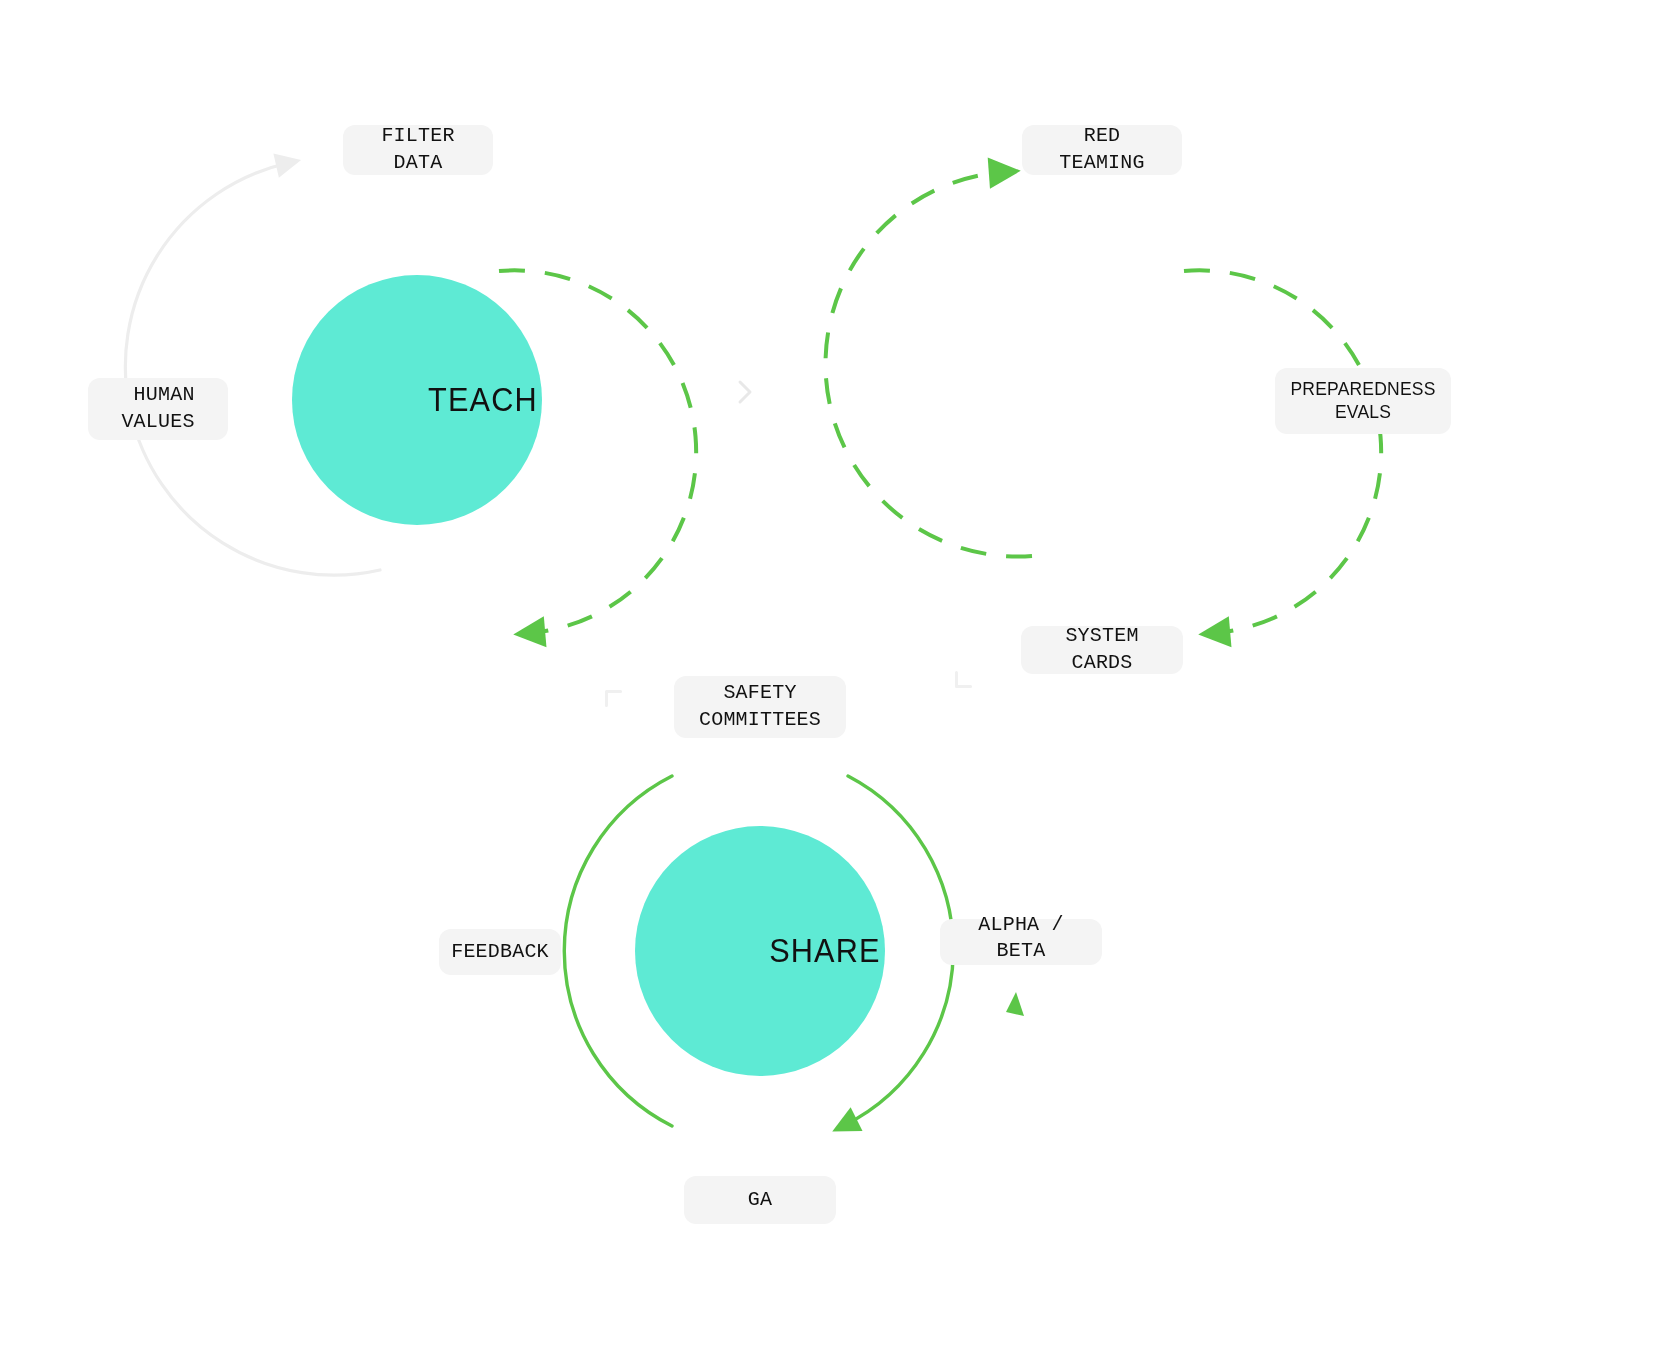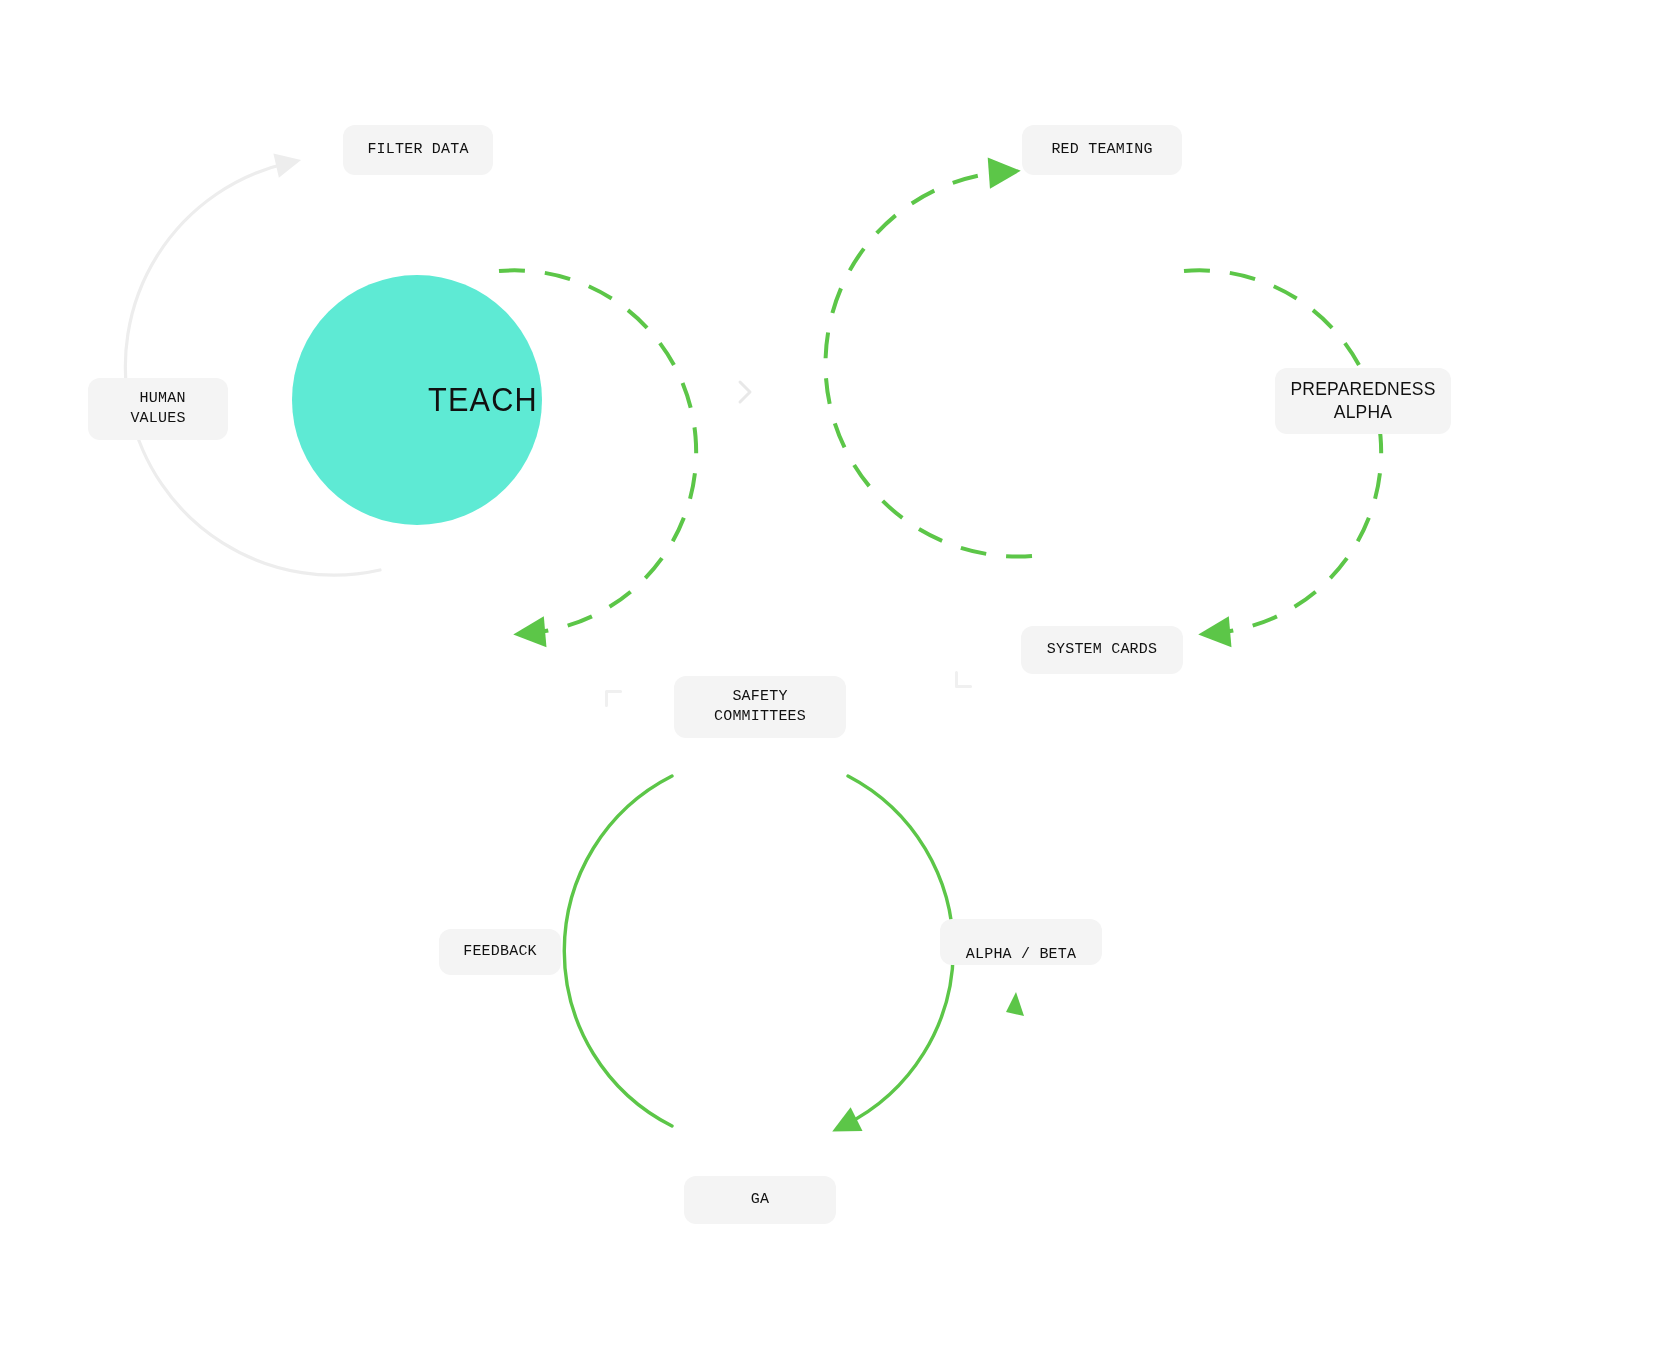--- a/index.html
+++ b/index.html
@@ -28,21 +28,21 @@
     transform:scaleX(0.93);
   }
 
   .chip{
     position:absolute;
     background:#f4f4f4;
     border-radius:12px;
     display:flex;align-items:center;justify-content:center;
     text-align:center;
     font-family:"Liberation Mono", monospace;
-    font-size:15px;
+    font-size:20px;
     letter-spacing:0.2px;
     line-height:1.33;
     color:#111111;
     padding:0 18px;
     box-sizing:border-box;
     white-space:pre-line;
   }
   .chip.sans{
     font-family:"Liberation Sans", sans-serif;
     font-size:17.5px;
@@ -107,23 +107,26 @@
   <div class="chip" style="left:1022px;top:125px;width:160px;height:50px;">
     <span>RED TEAMING</span>
   </div>
 
   <div class="chip" style="left:1021px;top:626px;width:162px;height:48px;">
     <span>SYSTEM CARDS</span>
   </div>
 
   <div class="chip sans" style="left:1275px;top:368px;width:176px;height:66px;">
     <span>PREPAREDNESS
-ALPHA</span>
+EVALS</span>
   </div>
 
+  <div class="hub" style="left:635px;top:826px;width:250px;height:250px;">
+    <span class="hub-label">SHARE</span>
+  </div>
 
   <div class="chip" style="left:674px;top:676px;width:172px;height:62px;">
     <span>SAFETY
 COMMITTEES</span>
   </div>
 
   <div class="chip" style="left:684px;top:1176px;width:152px;height:48px;">
     <span>GA</span>
   </div>
 

